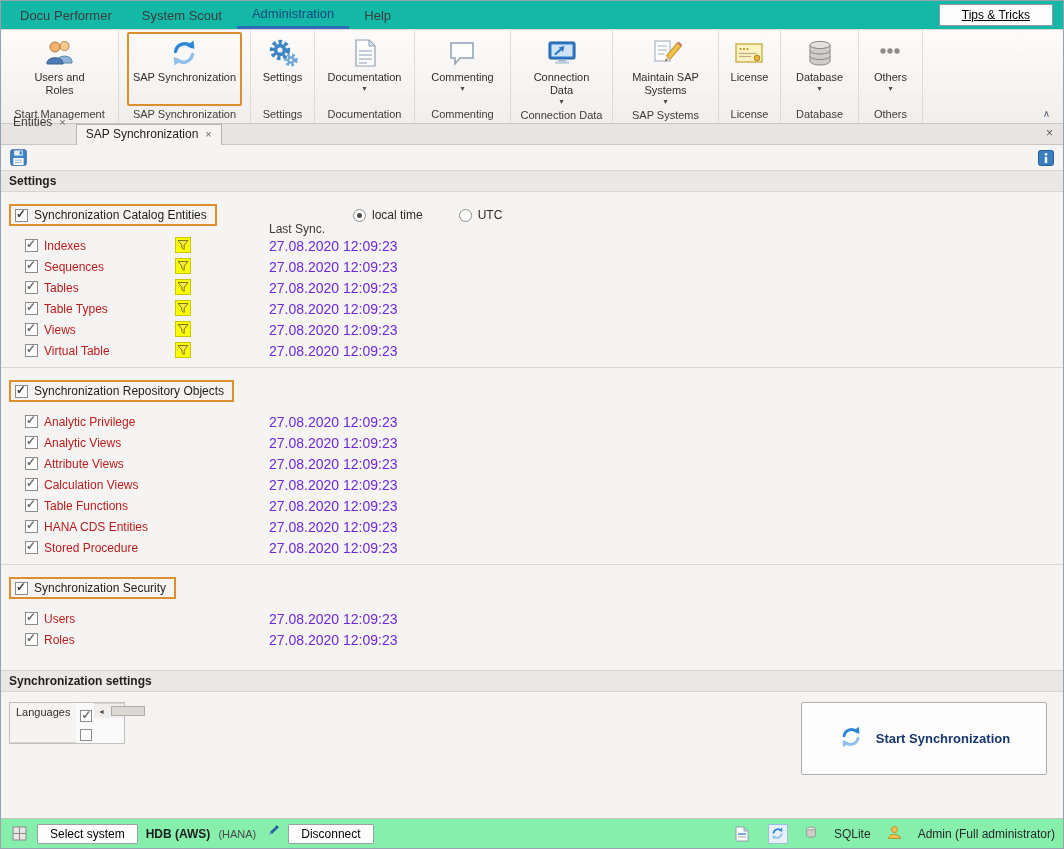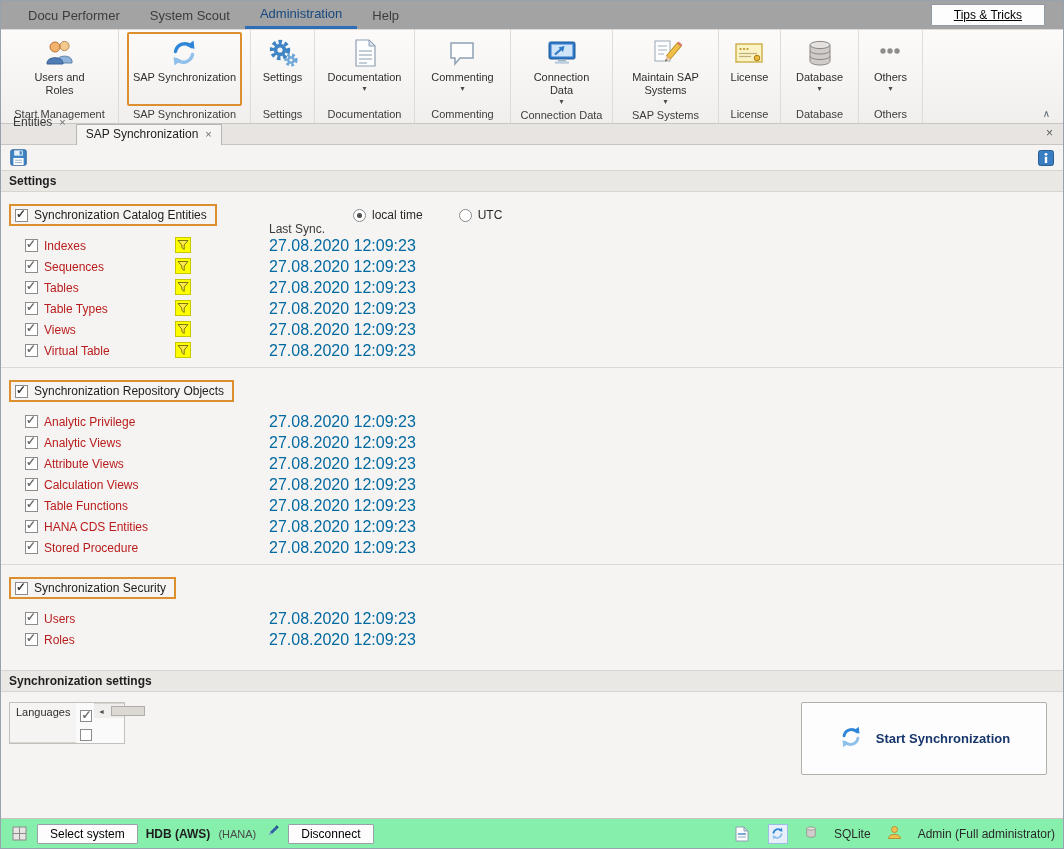--- a/index.html
+++ b/index.html
@@ -2,21 +2,21 @@
 <html><head>
 <meta charset="utf-8">
 <style>
   * { margin:0; padding:0; box-sizing:border-box; }
   html,body { width:1064px; height:849px; }
   body { font-family:"Liberation Sans", sans-serif; font-size:12px; color:#2a2a2a;
          background:#f2f1f0; overflow:hidden; cursor:default; }
   .app { width:1064px; height:849px; border:1px solid #98a2ae; display:flex; flex-direction:column; background:#f2f1f0; }
 
   
-  .menubar { height:28px; flex:none; display:flex; align-items:stretch; padding:0 12px; background:#a3a3a3; }
+  .menubar { height:28px; flex:none; display:flex; align-items:stretch; padding:0 4px; background:#14b8a6; }
   .menu-item { display:flex; align-items:center; padding:0 15px; font-size:13px; color:#3c3c3c; }
   .menu-item.active { color:#17497e; border-bottom:3px solid #2d6db5; padding-bottom:0; }
   .spacer { flex:1; }
   .tips-btn { margin:3px 6px; padding:0 22px; font:12px "Liberation Sans",sans-serif; background:#fdfdfd;
               border:1px solid #8f9aa6; border-radius:1px; cursor:pointer;text-decoration:underline; }
 
   
   .ribbon { height:95px; flex:none; display:flex; background:linear-gradient(#fcfbfa,#f1efed);
             border-top:1px solid #dcd9d6; border-bottom:1px solid #c9c6c2; }
   .rgroup { display:flex; flex-direction:column; border-right:1px solid #dedbd8; flex:none; }
@@ -49,21 +49,21 @@
   .sec-header { height:22px; flex:none; background:#eae8e5; border-top:1px solid #d8d5d1; border-bottom:1px solid #d8d5d1;
                 font-weight:bold; color:#1e1e1e; padding-left:8px; line-height:20px; }
   .section { flex:none; padding:9px 0 6px 0; }
   .sep { height:1px; background:#dcd9d5; flex:none; }
   .hlrow { position:relative; height:28px; display:flex; align-items:center; padding-left:8px; }
   .hlbox { display:inline-flex; align-items:center; gap:6px; border:2px solid #dd8f2e; padding:2px 8px 2px 4px; background:transparent; }
   .hlbox .lbl { font-size:12px; color:#1e1e1e; }
   .rows { margin-top:6px; }
   .row { position:relative; height:21px; display:flex; align-items:center; padding-left:24px; gap:6px; }
   .row .lbl { font-size:12px; color:#b91c1c; }
-  .abs-ts { position:absolute; left:268px; top:0; height:100%; display:flex; align-items:center; font-size:16px; color:#0369a1; }
+  .abs-ts { position:absolute; left:268px; top:0; height:100%; display:flex; align-items:center; font-size:14px; color:#6d28d9; }
   .abs-filter { position:absolute; left:174px; top:2px; width:16px; height:16px; cursor:pointer; }
   .lastsync { position:absolute; left:268px; top:14px; height:100%; display:flex; align-items:center; color:#3a3a3a; }
   .radios { position:absolute; left:352px; top:0; height:100%; display:flex; align-items:center; gap:36px; }
   .radio { display:inline-flex; align-items:center; gap:6px; cursor:pointer; }
   .rdot { width:13px; height:13px; border:1px solid #8a8a8a; border-radius:50%; background:#fff; position:relative; flex:none; }
   .rdot.checked::after { content:""; position:absolute; inset:3px; border-radius:50%; background:#4c4c4c; }
 
   .cb { width:13px; height:13px; border:1px solid #8c8c8c; background:#fff; position:relative; flex:none; cursor:pointer; }
   .cb.checked::after { content:"\2713"; position:absolute; left:0px; top:-3px; font-size:12px; font-weight:bold; color:#6e6e6e; }
   .cb.main.checked::after { color:#3a3a3a; }

